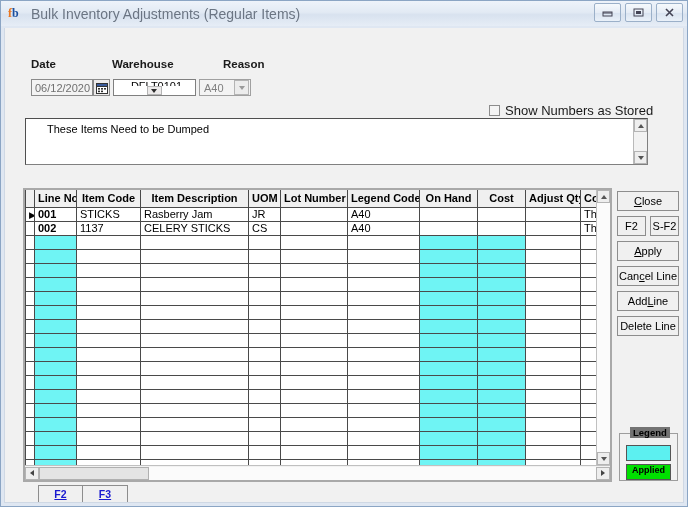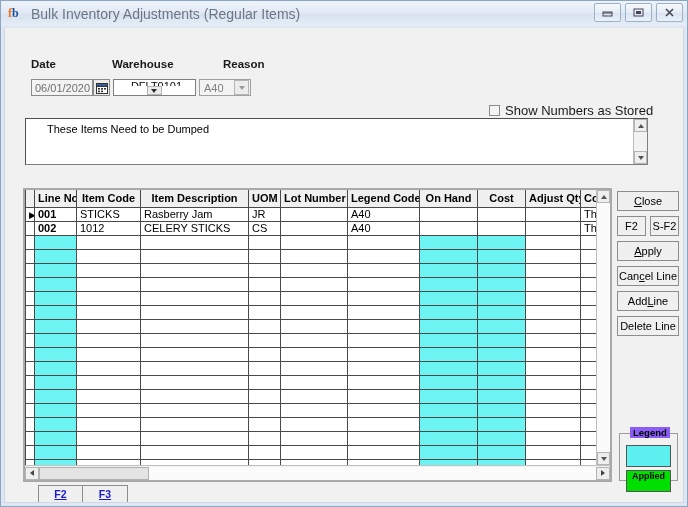--- a/index.html
+++ b/index.html
@@ -227,25 +227,25 @@
   .u { text-decoration: underline; }
 
   .legend {
     position: absolute; left: 614px; top: 405px;
     width: 59px; height: 48px;
     border: 1px solid #9d9d9d;
     background: #f1f1f1;
   }
   .legend-title {
     position: absolute; left: 10px; top: -7px;
-    background: #8b5cf6; padding: 0 3px;
+    background: #737373; padding: 0 3px;
     font-size: 9.5px; font-weight: bold; color: #000;
   }
   .legend-sw {
-    margin: 11px auto 0 auto; width: 45px; height: 22px;
+    margin: 11px auto 0 auto; width: 45px; height: 16px;
     border: 1px solid #555;
   }
   .sw-cyan { background: #5cf0f0; }
   .sw-green { background: #00e000; font-size: 9px; font-weight: bold; color: #000; text-align: center; line-height: 11px; margin-top: 3px; }
 
   
   .fkeys { position: absolute; left: 33px; top: 457px; display: flex; }
   .fkey {
     border: 1px solid #8d8d8d; background: #f0f0f0;
     width: 45px; height: 40px;
@@ -287,21 +287,21 @@
       </div>
     </div>
   </div>
 
   <div class="body">
 
     <div class="field-label lbl-date">Date</div>
     <div class="field-label lbl-wh">Warehouse</div>
     <div class="field-label lbl-rsn">Reason</div>
 
-    <div class="date-box">06/01/2020</div>
+    <div class="date-box">06/12/2020</div>
     <div class="cal-btn">
       <svg width="12" height="12" viewBox="0 0 12 12">
         <rect x="0.5" y="1.5" width="11" height="10" fill="#fff" stroke="#333"></rect>
         <rect x="0.5" y="1.5" width="11" height="3" fill="#3a5a9a" stroke="#333"></rect>
         <g fill="#333">
             <rect x="2" y="6" width="2" height="1.6"></rect>
             <rect x="5" y="6" width="2" height="1.6"></rect>
             <rect x="8" y="6" width="2" height="1.6"></rect>
             <rect x="2" y="8.6" width="2" height="1.6"></rect>
             <rect x="5" y="8.6" width="2" height="1.6"></rect>
@@ -383,21 +383,21 @@
                   <td></td>
                   <td>A40</td>
                   <td></td>
                   <td></td>
                   <td></td>
                   <td>Th</td>
                 </tr>
                 <tr>
                   <td class="sel"></td>
                   <td class="lineno">002</td>
-                  <td>1012</td>
+                  <td>1137</td>
                   <td>CELERY STICKS</td>
                   <td>CS</td>
                   <td></td>
                   <td>A40</td>
                   <td></td>
                   <td></td>
                   <td></td>
                   <td>Th</td>
                 </tr>
                 <tr>

